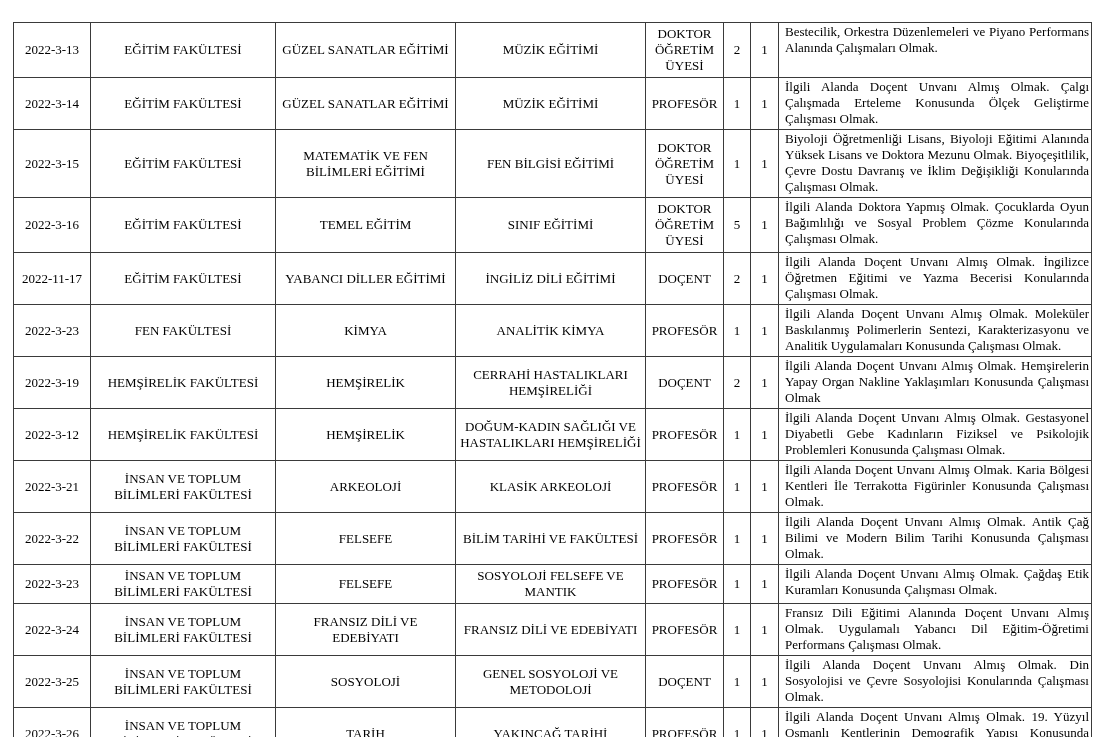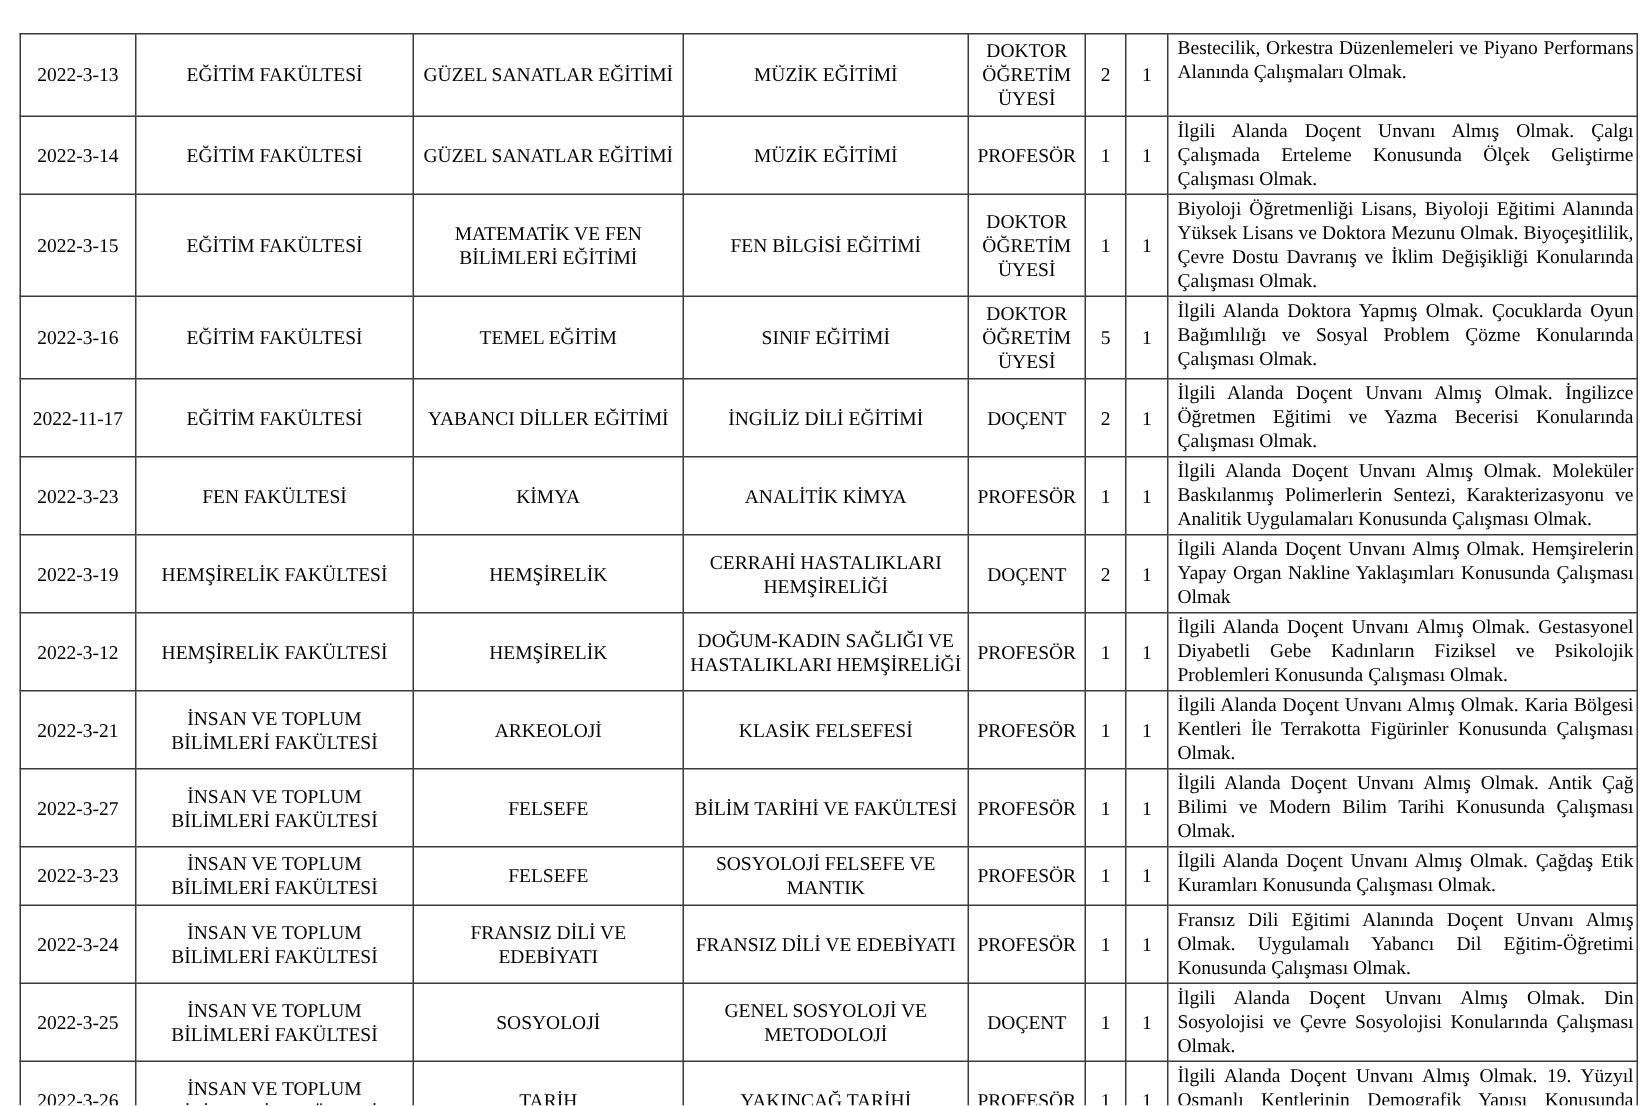--- a/index.html
+++ b/index.html
@@ -146,28 +146,28 @@
           <td class="cell cell-program">DOĞUM-KADIN SAĞLIĞI VE HASTALIKLARI HEMŞİRELİĞİ</td>
           <td class="cell cell-title">PROFESÖR</td>
           <td class="cell cell-num1">1</td>
           <td class="cell cell-num2">1</td>
           <td class="cell cell-requirement">İlgili Alanda Doçent Unvanı Almış Olmak. Gestasyonel Diyabetli Gebe Kadınların Fiziksel ve Psikolojik Problemleri Konusunda Çalışması Olmak.</td>
         </tr>
         <tr>
           <td class="cell cell-id">2022-3-21</td>
           <td class="cell cell-faculty">İNSAN VE TOPLUM BİLİMLERİ FAKÜLTESİ</td>
           <td class="cell cell-department">ARKEOLOJİ</td>
-          <td class="cell cell-program">KLASİK FELSEFESİ</td>
+          <td class="cell cell-program">KLASİK ARKEOLOJİ</td>
           <td class="cell cell-title">PROFESÖR</td>
           <td class="cell cell-num1">1</td>
           <td class="cell cell-num2">1</td>
           <td class="cell cell-requirement">İlgili Alanda Doçent Unvanı Almış Olmak. Karia Bölgesi Kentleri İle Terrakotta Figürinler Konusunda Çalışması Olmak.</td>
         </tr>
         <tr>
-          <td class="cell cell-id">2022-3-27</td>
+          <td class="cell cell-id">2022-3-22</td>
           <td class="cell cell-faculty">İNSAN VE TOPLUM BİLİMLERİ FAKÜLTESİ</td>
           <td class="cell cell-department">FELSEFE</td>
           <td class="cell cell-program">BİLİM TARİHİ VE FAKÜLTESİ</td>
           <td class="cell cell-title">PROFESÖR</td>
           <td class="cell cell-num1">1</td>
           <td class="cell cell-num2">1</td>
           <td class="cell cell-requirement">İlgili Alanda Doçent Unvanı Almış Olmak. Antik Çağ Bilimi ve Modern Bilim Tarihi Konusunda Çalışması Olmak.</td>
         </tr>
         <tr>
           <td class="cell cell-id">2022-3-23</td>
@@ -180,21 +180,21 @@
           <td class="cell cell-requirement">İlgili Alanda Doçent Unvanı Almış Olmak. Çağdaş Etik Kuramları Konusunda Çalışması Olmak.</td>
         </tr>
         <tr>
           <td class="cell cell-id">2022-3-24</td>
           <td class="cell cell-faculty">İNSAN VE TOPLUM BİLİMLERİ FAKÜLTESİ</td>
           <td class="cell cell-department">FRANSIZ DİLİ VE EDEBİYATI</td>
           <td class="cell cell-program">FRANSIZ DİLİ VE EDEBİYATI</td>
           <td class="cell cell-title">PROFESÖR</td>
           <td class="cell cell-num1">1</td>
           <td class="cell cell-num2">1</td>
-          <td class="cell cell-requirement">Fransız Dili Eğitimi Alanında Doçent Unvanı Almış Olmak. Uygulamalı Yabancı Dil Eğitim-Öğretimi Konusunda Çalışması Olmak.</td>
+          <td class="cell cell-requirement">Fransız Dili Eğitimi Alanında Doçent Unvanı Almış Olmak. Uygulamalı Yabancı Dil Eğitim-Öğretimi Performans Çalışması Olmak.</td>
         </tr>
         <tr>
           <td class="cell cell-id">2022-3-25</td>
           <td class="cell cell-faculty">İNSAN VE TOPLUM BİLİMLERİ FAKÜLTESİ</td>
           <td class="cell cell-department">SOSYOLOJİ</td>
           <td class="cell cell-program">GENEL SOSYOLOJİ VE METODOLOJİ</td>
           <td class="cell cell-title">DOÇENT</td>
           <td class="cell cell-num1">1</td>
           <td class="cell cell-num2">1</td>
           <td class="cell cell-requirement">İlgili Alanda Doçent Unvanı Almış Olmak. Din Sosyolojisi ve Çevre Sosyolojisi Konularında Çalışması Olmak.</td>

